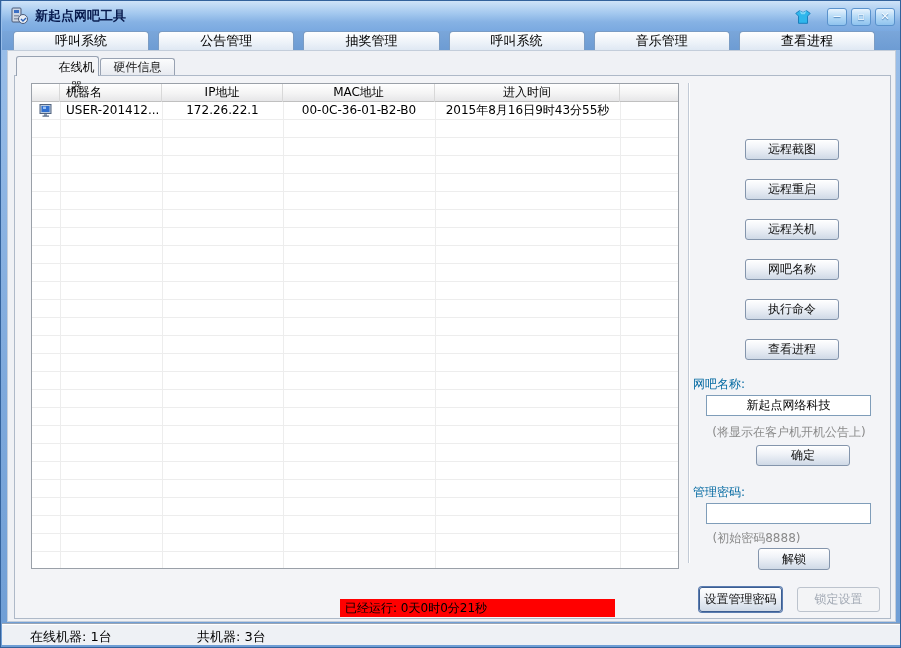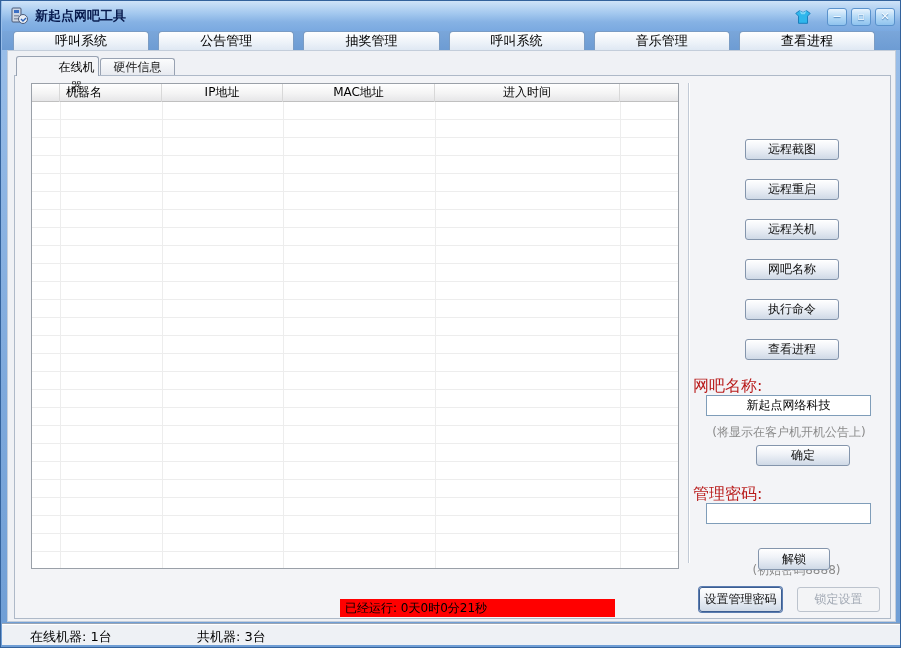--- a/index.html
+++ b/index.html
@@ -97,21 +97,21 @@
     font-family:inherit;
   }
   .action-btn { position:absolute; left:730px; width:94px; height:21px; }
   .xpbtn.focused { box-shadow:0 0 0 1px #5a7cb0, inset 0 1px 0 #fff; border-color:#3c5e92; }
   .xpbtn:disabled, .xpbtn.disabled {
     background:#f3f4f6; border-color:#bcc3cd; color:#a2a9b4;
     box-shadow:none; cursor:default;
   }
 
   
-  .form-label { position:absolute; font-size:16px; color:#b91c1c; }
+  .form-label { position:absolute; font-size:12px; color:#0369a1; }
   .xp-input {
     position:absolute; height:21px; border:1px solid #7f9db9; background:#fff;
     font-size:12px; font-family:inherit; padding:0 3px;
   }
   .hint { position:absolute; font-size:12px; color:#8a8a8a; text-align:center; }
 
   
   .strip { position:absolute; top:523px; height:18px; font-size:12px; line-height:18px;
     color:#000; padding-left:5px; white-space:nowrap; overflow:hidden; }
   .strip.time { left:16px; width:292px; background:#00ff00; }
@@ -183,40 +183,53 @@
           <div class="lv-hcell" style="left:251px;width:152px;">MAC地址</div>
           <div class="lv-hcell" style="left:403px;width:185px;">进入时间</div>
           <div class="lv-hcell" style="left:588px;width:58px;border-right:none;"></div>
         </div>
         <div class="lv-body">
           <div class="lv-vline" style="left:28px;"></div>
           <div class="lv-vline" style="left:130px;"></div>
           <div class="lv-vline" style="left:251px;"></div>
           <div class="lv-vline" style="left:403px;"></div>
           <div class="lv-vline" style="left:588px;"></div>
+          <div class="lv-row">
+            <svg class="pc-icon" width="15" height="13" viewBox="0 0 15 13">
+              <rect x="1" y="0.5" width="11" height="9" fill="#b9cade" stroke="#51637f"></rect>
+              <rect x="2.5" y="2" width="8" height="6" fill="#2f6fd0"></rect>
+              <rect x="4" y="2.6" width="3" height="2.4" fill="#9cc2f2"></rect>
+              <rect x="5" y="10" width="3" height="2" fill="#8fa2ba"></rect>
+              <rect x="3.5" y="11.5" width="6.5" height="1.2" fill="#51637f"></rect>
+            </svg>
+            <span class="lv-cell" style="left:28px;width:102px;text-align:left;padding-left:6px;">USER-201412...</span>
+            <span class="lv-cell" style="left:130px;width:121px;text-align:center;">172.26.22.1</span>
+            <span class="lv-cell" style="left:251px;width:152px;text-align:center;">00-0C-36-01-B2-B0</span>
+            <span class="lv-cell" style="left:403px;width:185px;text-align:center;">2015年8月16日9时43分55秒</span>
+          </div>
         </div>
       </div>
 
       <div class="vgroove"></div>
 
       <button class="xpbtn action-btn" style="top:63px;">远程截图</button>
       <button class="xpbtn action-btn" style="top:103px;">远程重启</button>
       <button class="xpbtn action-btn" style="top:143px;">远程关机</button>
       <button class="xpbtn action-btn" style="top:183px;">网吧名称</button>
       <button class="xpbtn action-btn" style="top:223px;">执行命令</button>
       <button class="xpbtn action-btn" style="top:263px;">查看进程</button>
 
       <span class="form-label" style="left:678px;top:300px;">网吧名称:</span>
       <input class="xp-input" style="left: 691px; top: 319px; width: 165px; text-align: center;" value="新起点网络科技">
       <span class="hint" style="left:676px;top:348px;width:196px;">(将显示在客户机开机公告上)</span>
       <button class="xpbtn" style="position:absolute;left:741px;top:369px;width:94px;height:21px;">确定</button>
 
       <span class="form-label" style="left:678px;top:408px;">管理密码:</span>
       <input class="xp-input" style="left: 691px; top: 427px; width: 165px;" value="">
-      <span class="hint" style="left:699px;top:454px;width:165px;margin-top:32px;">(初始密码8888)</span>
+      <span class="hint" style="left:659px;top:454px;width:165px;">(初始密码8888)</span>
       <button class="xpbtn" style="position:absolute;left:743px;top:472px;width:72px;height:22px;">解锁</button>
 
       <div class="strip uptime">已经运行: 0天0时0分21秒</div>
 
       <button class="xpbtn focused" style="position:absolute;left:684px;top:511px;width:83px;height:25px;">设置管理密码</button>
       <button class="xpbtn disabled" disabled="" style="position:absolute;left:782px;top:511px;width:83px;height:25px;">锁定设置</button>
 
     </div>
   </div>
 

